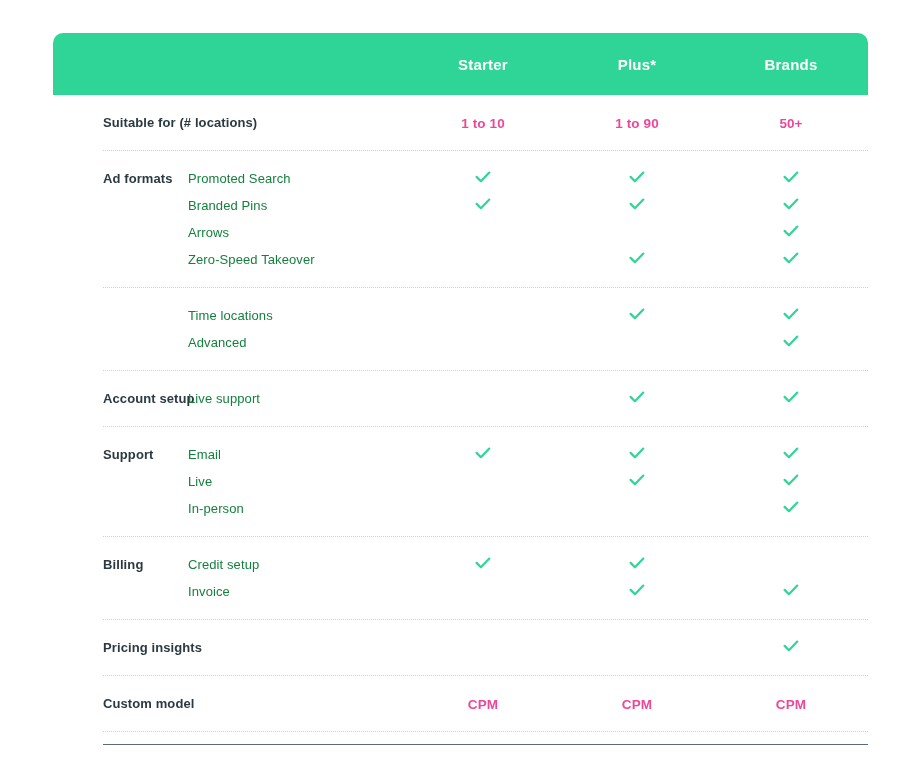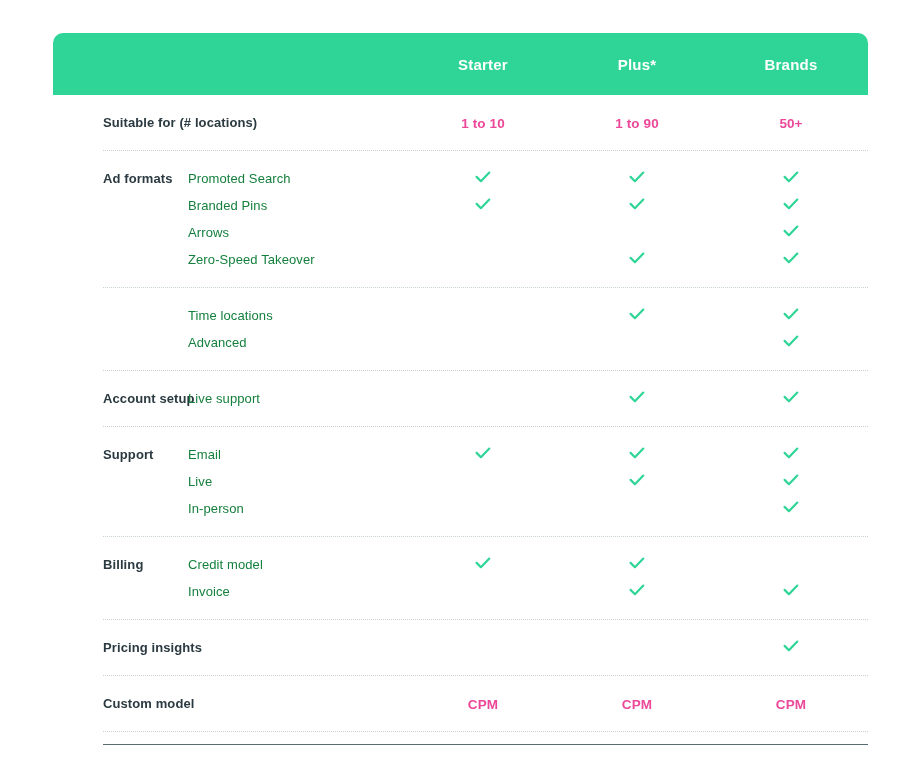--- a/index.html
+++ b/index.html
@@ -308,21 +308,21 @@
           <tr class="sep">
             <td colspan="5">
               <div class="sep-line"></div>
             </td>
           </tr>
           <tr class="pad-top">
             <td colspan="5"></td>
           </tr>
           <tr class="row-h">
             <td class="lbl">Billing</td>
-            <td class="feat">Credit model</td>
+            <td class="feat">Credit setup</td>
             <td class="plan-cell"><span class="check"><svg width="18" height="18" viewBox="0 0 18 18" aria-hidden="true">
                   <path d="M2.6 8.9 L6.9 13.2 L15.3 4.6" fill="none" stroke="#2ed596" stroke-width="2.2" stroke-linecap="round" stroke-linejoin="round"></path>
                 </svg></span></td>
             <td class="plan-cell"><span class="check"><svg width="18" height="18" viewBox="0 0 18 18" aria-hidden="true">
                   <path d="M2.6 8.9 L6.9 13.2 L15.3 4.6" fill="none" stroke="#2ed596" stroke-width="2.2" stroke-linecap="round" stroke-linejoin="round"></path>
                 </svg></span></td>
             <td class="plan-cell"></td>
           </tr>
           <tr class="row-h">
             <td class="lbl"></td>

